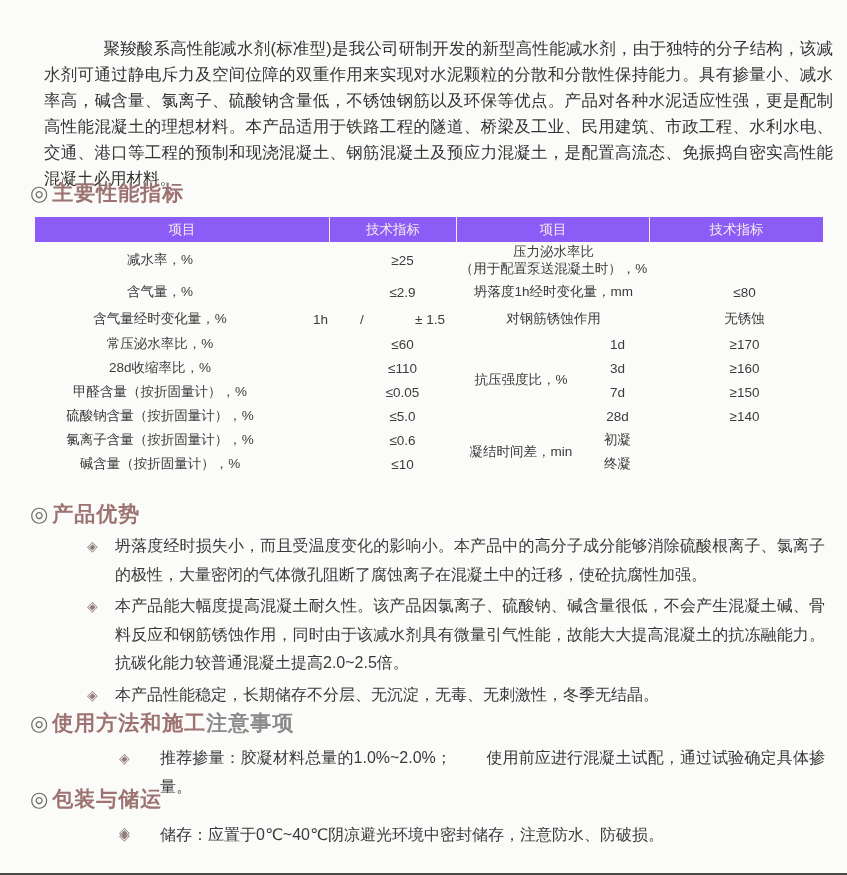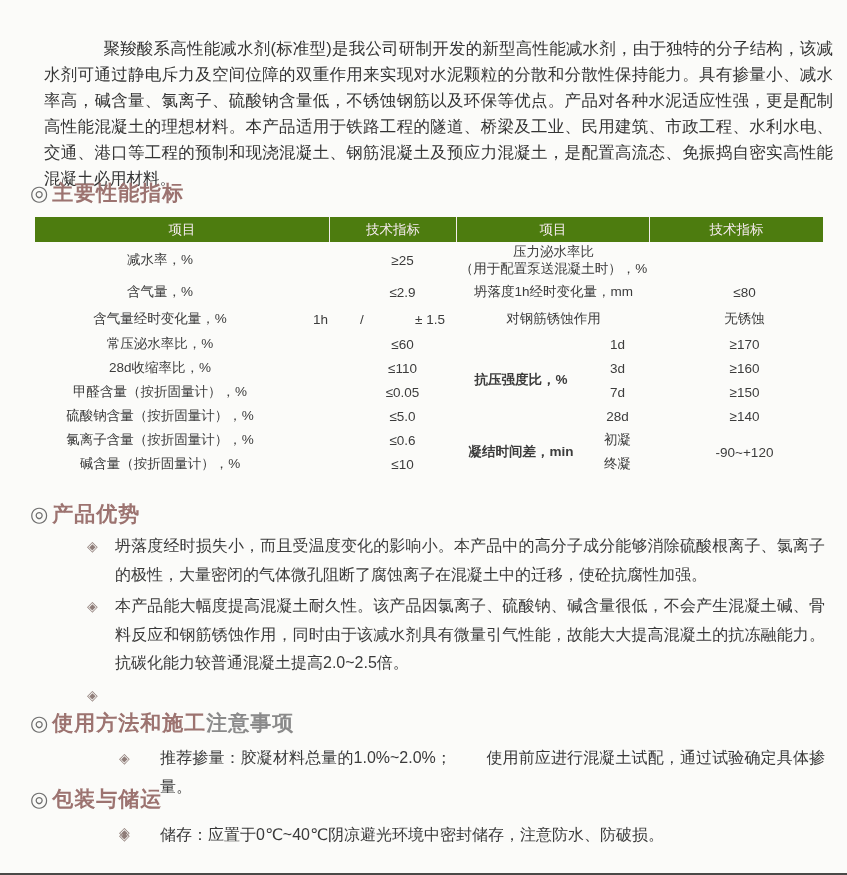--- a/index.html
+++ b/index.html
@@ -22,21 +22,21 @@
   .section-header .marker { color:#6f6f6f; font-weight:normal; margin-right:3px; }
   .section-header .t  { color:#9c7370; }
   .section-header .t2 { color:#8a8a8a; }
   .hdr-perf { top:179px; }
   .hdr-adv  { top:500px; }
   .hdr-use  { top:709px; }
   .hdr-pack { top:785px; }
 
   
   .perf-table { position:absolute; left:35px; top:217px; width:788px; font-size:13.5px; color:#3c3c3c; }
-  .pt-header { display:grid; grid-template-columns:295px 127px 193px 173px; height:25px; background:#4d7c0f; }
+  .pt-header { display:grid; grid-template-columns:295px 127px 193px 173px; height:25px; background:#8b5cf6; }
   .pt-header .pth {
     display:flex; align-items:center; justify-content:center;
     color:#f6ebee; border-right:1px solid #f4eded; box-sizing:border-box; font-size:13.5px;
   }
   .pt-header .pth:last-child { border-right:none; }
 
   .pt-body {
     display:grid; grid-template-columns:295px 127px 193px 173px;
     grid-template-rows:36px 28px 26px 24px 24px 24px 24px 24px 24px;
   }
@@ -50,21 +50,21 @@
   .r7 { grid-row:7; } .r8 { grid-row:8; } .r9 { grid-row:9; }
   .r47 { grid-row:4 / span 4; }
   .r89 { grid-row:8 / span 2; }
 
   .rel { position:relative; }
   .time-abs { position:absolute; right:2px; top:50%; transform:translateY(-50%); }
   .split { justify-content:space-between; padding:0 12px 0 30px; }
   .two-line { flex-direction:column; line-height:17px; }
 
   .group-cell { display:flex; align-items:stretch; padding:0; }
-  .g-label { width:128px; display:flex; align-items:center; justify-content:center; text-align:right;font-weight:bold; }
+  .g-label { width:128px; display:flex; align-items:center; justify-content:center; text-align:right; }
   .g-subs { flex:1; display:flex; flex-direction:column; }
   .g-subs > div { flex:1; display:flex; align-items:center; justify-content:center; }
 
   
   .blist { position:absolute; list-style:none; margin:0; padding:0; }
   .bitem { position:relative; font-size:16px; line-height:28.5px; text-align:justify; color:#3a3a3a; margin-bottom:3px; }
   .diamond { position:absolute; top:0; color:#8f7d79; font-size:14px; }
   .adv-list  { left:115px; top:532px; width:710px; }
   .adv-list .diamond { left:-28px; }
   .use-list  { left:160px; top:744px; width:665px; }
@@ -153,39 +153,39 @@
       <div class="cell c4 r6">≥150</div>
       <div class="cell c4 r7">≥140</div>
 
       <div class="cell c3 r89 group-cell">
         <div class="g-label">凝结时间差，min</div>
         <div class="g-subs">
           <div>初凝</div>
           <div>终凝</div>
         </div>
       </div>
-      <div class="cell c4 r89">-90~+120</div>
 
     </div>
   </div>
 
   <div class="section-header hdr-adv">
     <span class="marker">◎</span><span class="t">产品优势</span>
   </div>
   <ul class="blist adv-list">
     <li class="bitem">
       <span class="diamond">◈</span>
       <span>坍落度经时损失小，而且受温度变化的影响小。本产品中的高分子成分能够消除硫酸根离子、氯离子的极性，大量密闭的气体微孔阻断了腐蚀离子在混凝土中的迁移，使砼抗腐性加强。</span>
     </li>
     <li class="bitem">
       <span class="diamond">◈</span>
       <span>本产品能大幅度提高混凝土耐久性。该产品因氯离子、硫酸钠、碱含量很低，不会产生混凝土碱、骨料反应和钢筋锈蚀作用，同时由于该减水剂具有微量引气性能，故能大大提高混凝土的抗冻融能力。抗碳化能力较普通混凝土提高2.0~2.5倍。</span>
     </li>
     <li class="bitem">
       <span class="diamond">◈</span>
+      <span>本产品性能稳定，长期储存不分层、无沉淀，无毒、无刺激性，冬季无结晶。</span>
     </li>
   </ul>
 
   <div class="section-header hdr-use">
     <span class="marker">◎</span><span class="t">使用方法和施工</span><span class="t2">注意事项</span>
   </div>
   <ul class="blist use-list">
     <li class="bitem">
       <span class="diamond">◈</span>
       <span>推荐掺量：胶凝材料总量的1.0%~2.0%；</span>

